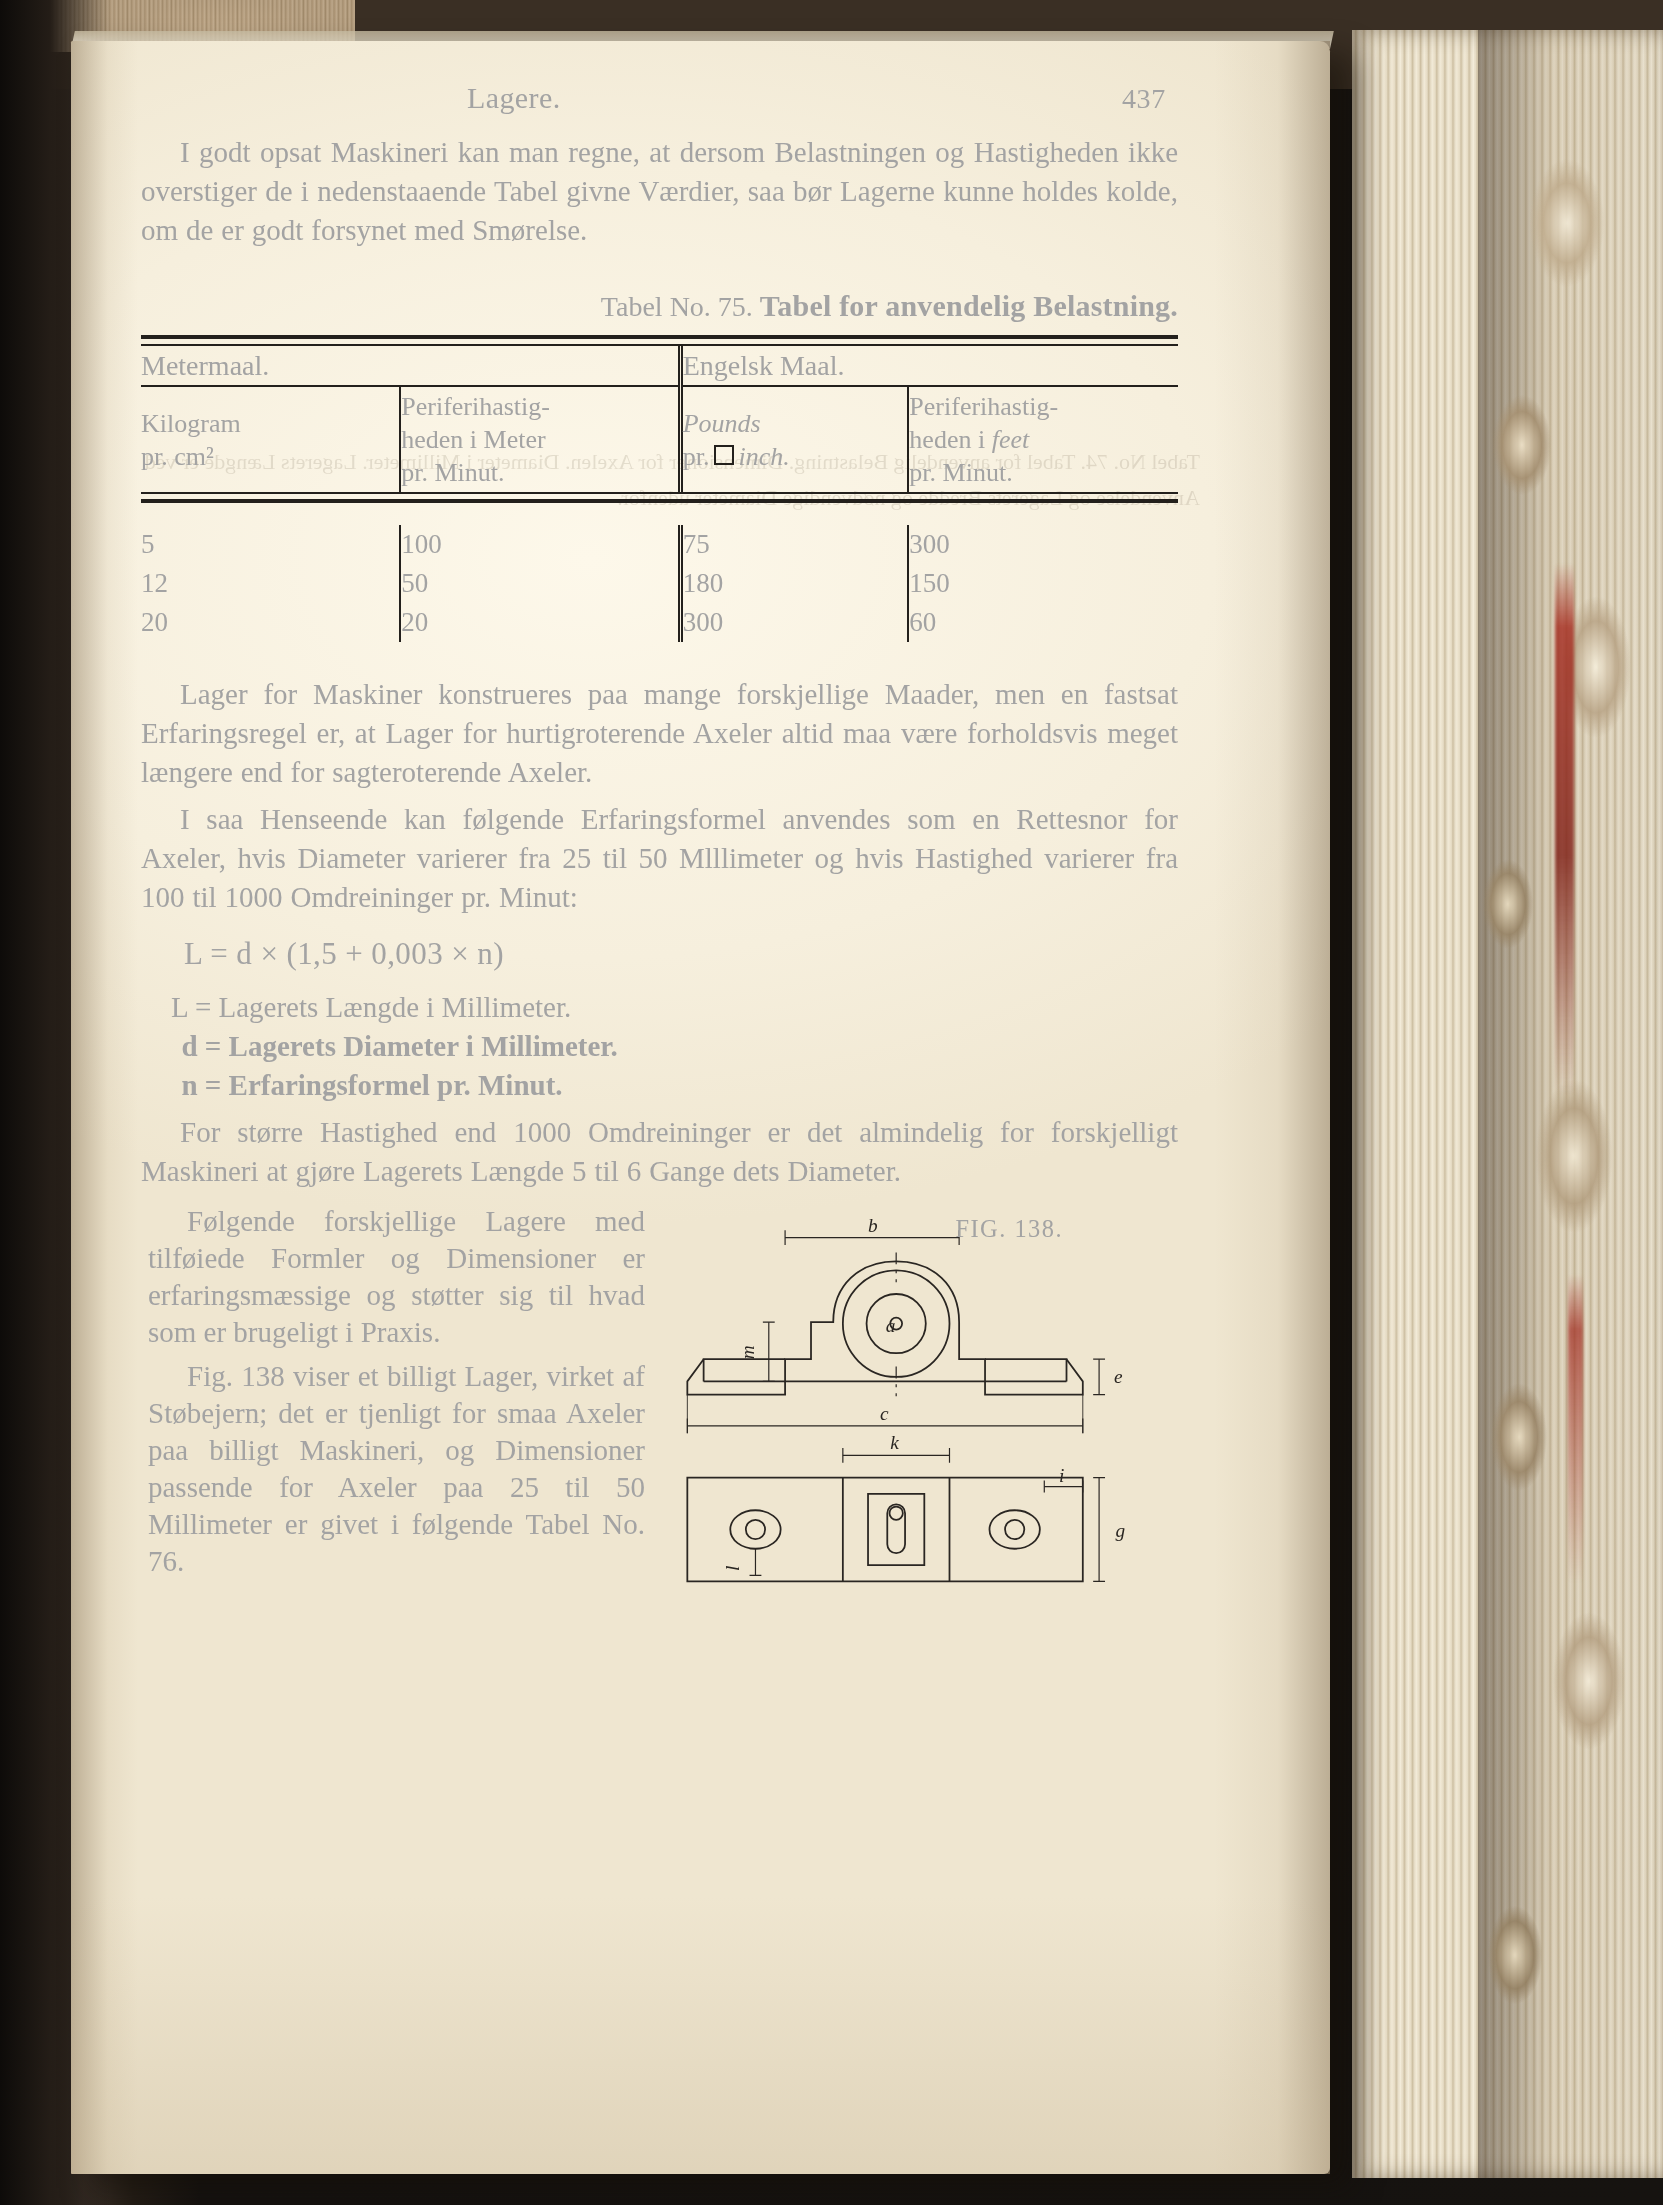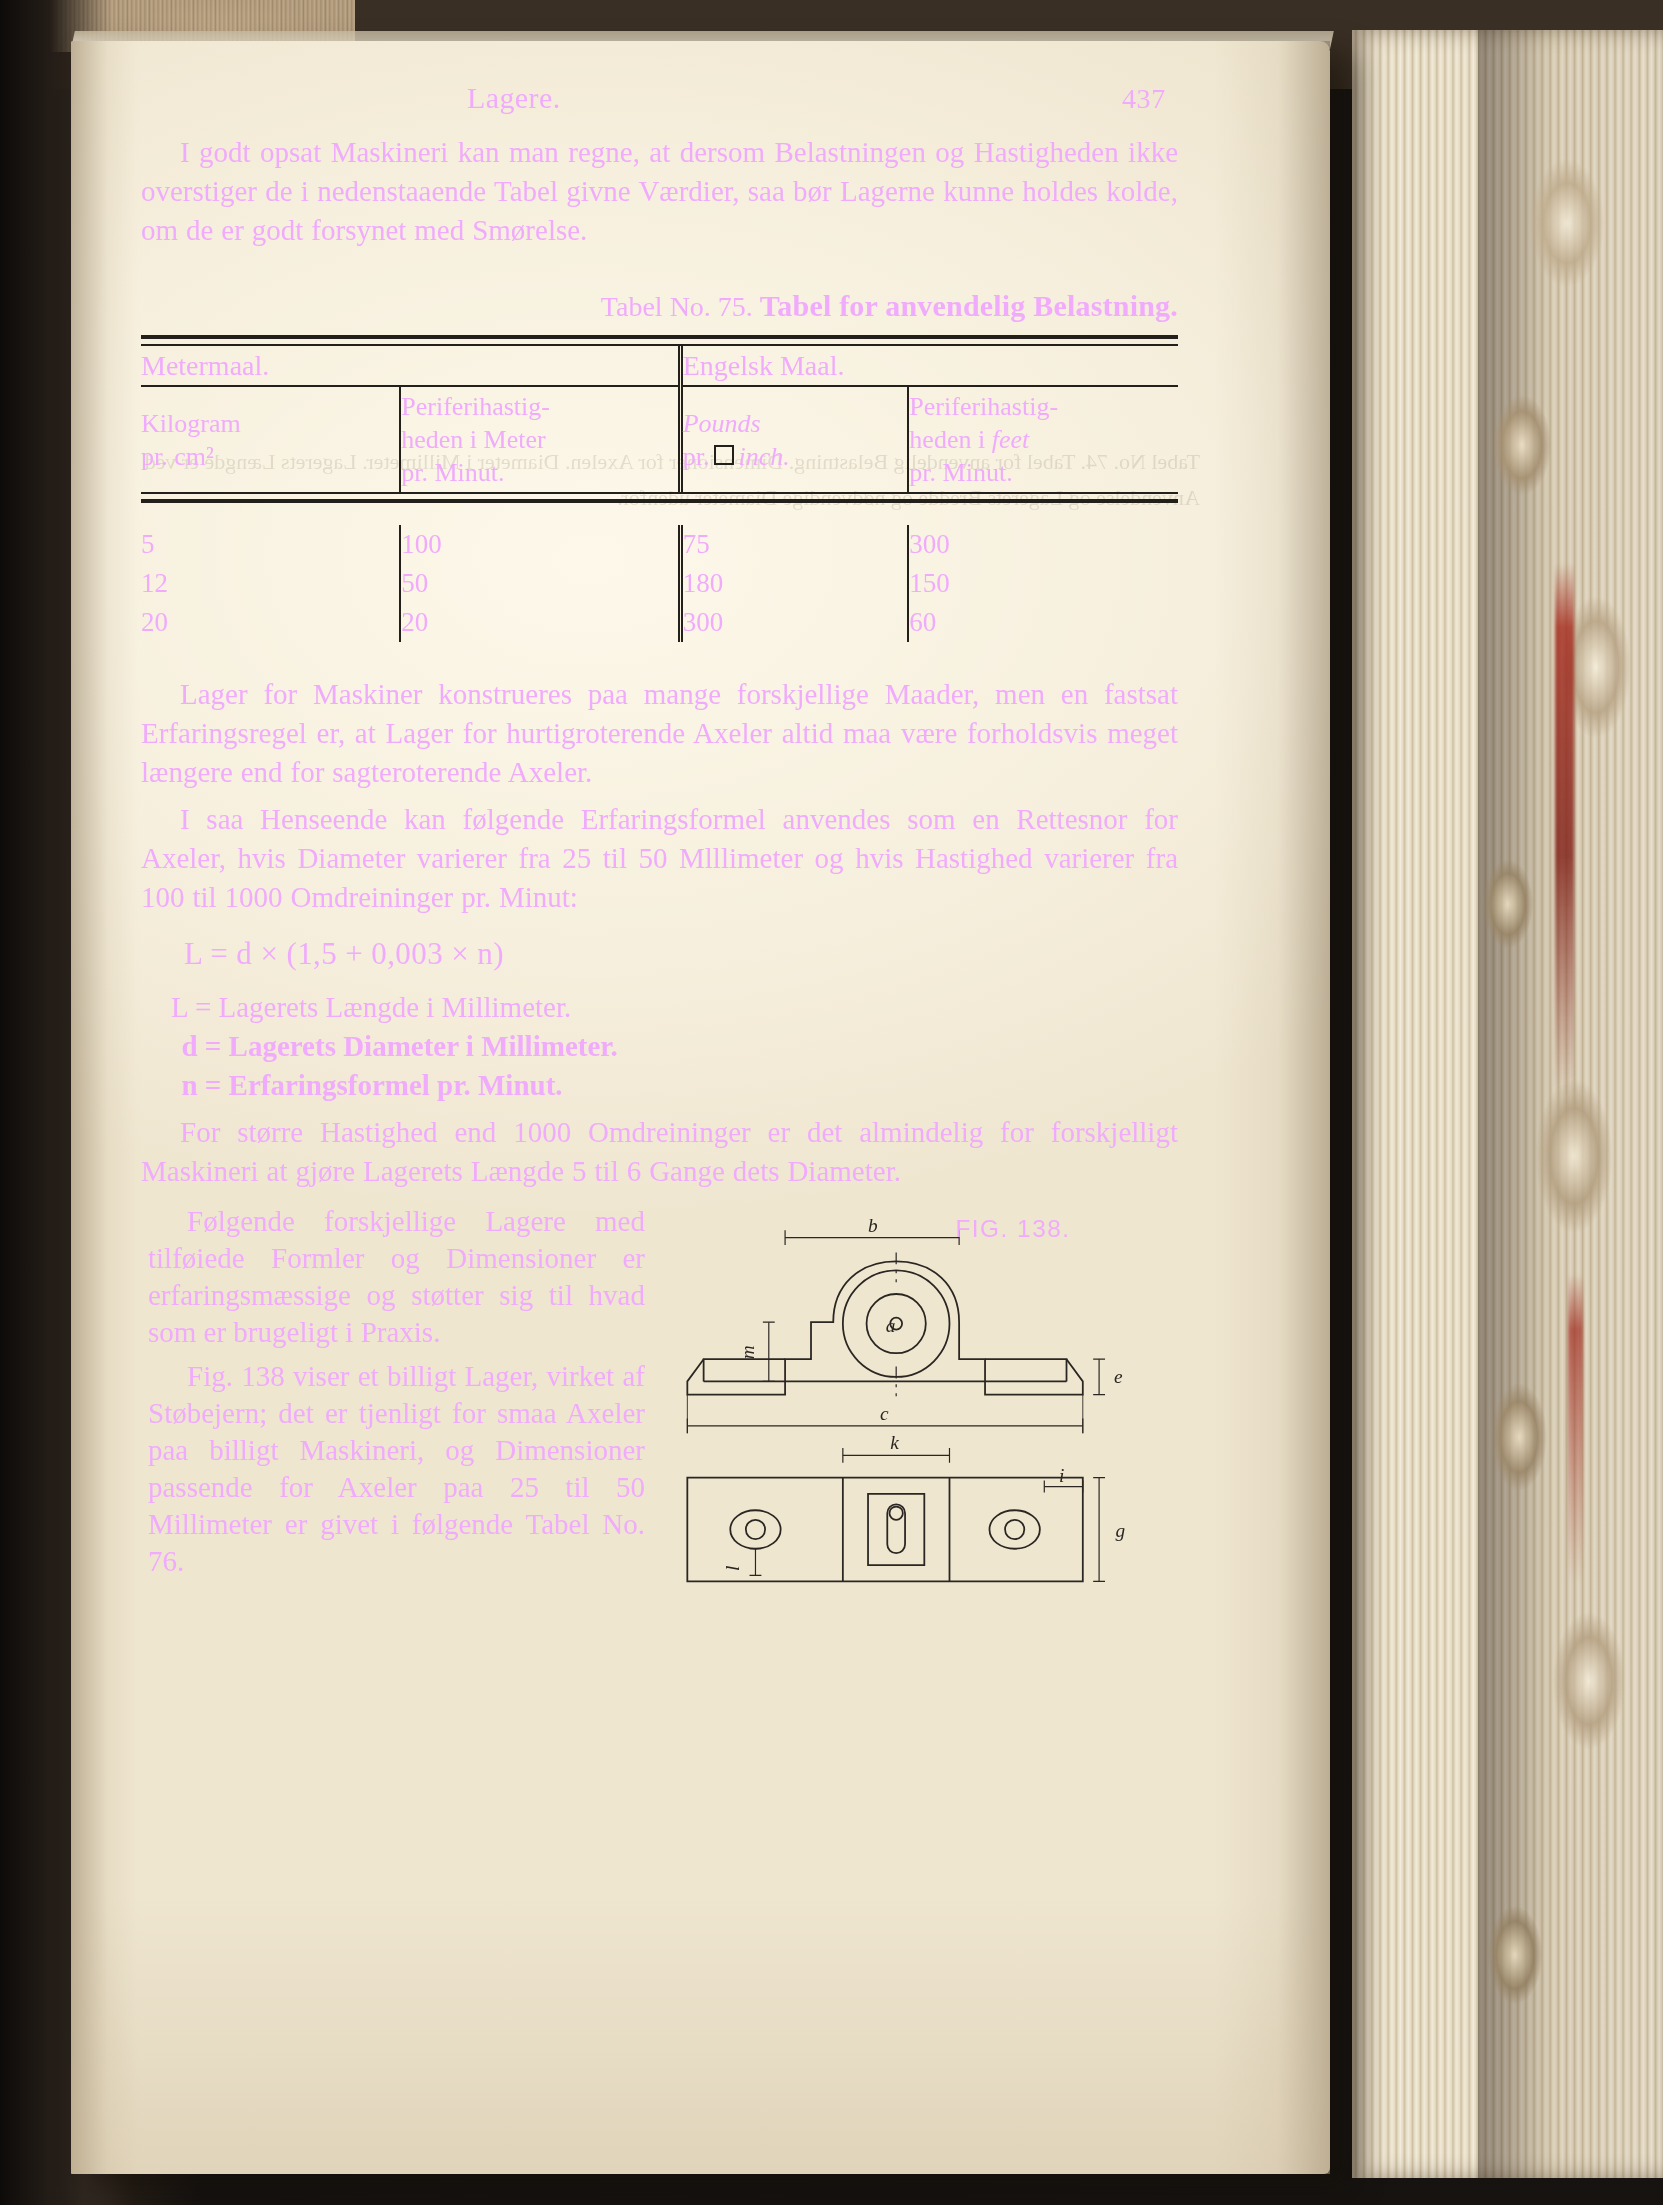--- a/index.html
+++ b/index.html
@@ -140,21 +140,21 @@
     transform: scaleX(-1);
     pointer-events: none;
     font-family: "Liberation Serif", serif;
   }
 
   
   .content {
     position: absolute;
     left: 141px; top: 81px;
     width: 1037px;
-    color: #f0abfc;
+    color: #a3a3a3;
   }
   .running-head {
     position: relative;
     height: 44px;
     margin-bottom: 7.4px;
   }
   .rh-title {
     position: absolute;
     left: 326px; top: 0;
     font-size: 30px;
@@ -251,21 +251,21 @@
     position: absolute;
     right: -7.4px; top: 7.4px;
     width: 511px;
     height: 400px;
   }
   .fig-label {
     position: absolute;
     left: 281px; top: 4.4px;
     font-size: 24.4px;
     letter-spacing: 1.5px;
-    font-family: Liberation Sans, sans-serif;
+    font-family: Liberation Serif, serif;
   }
 
   .ital { font-style: italic; }
 </style>
 </head>
 <body>
 
 <div id="page">
 
   <div class="book-bg"></div>

